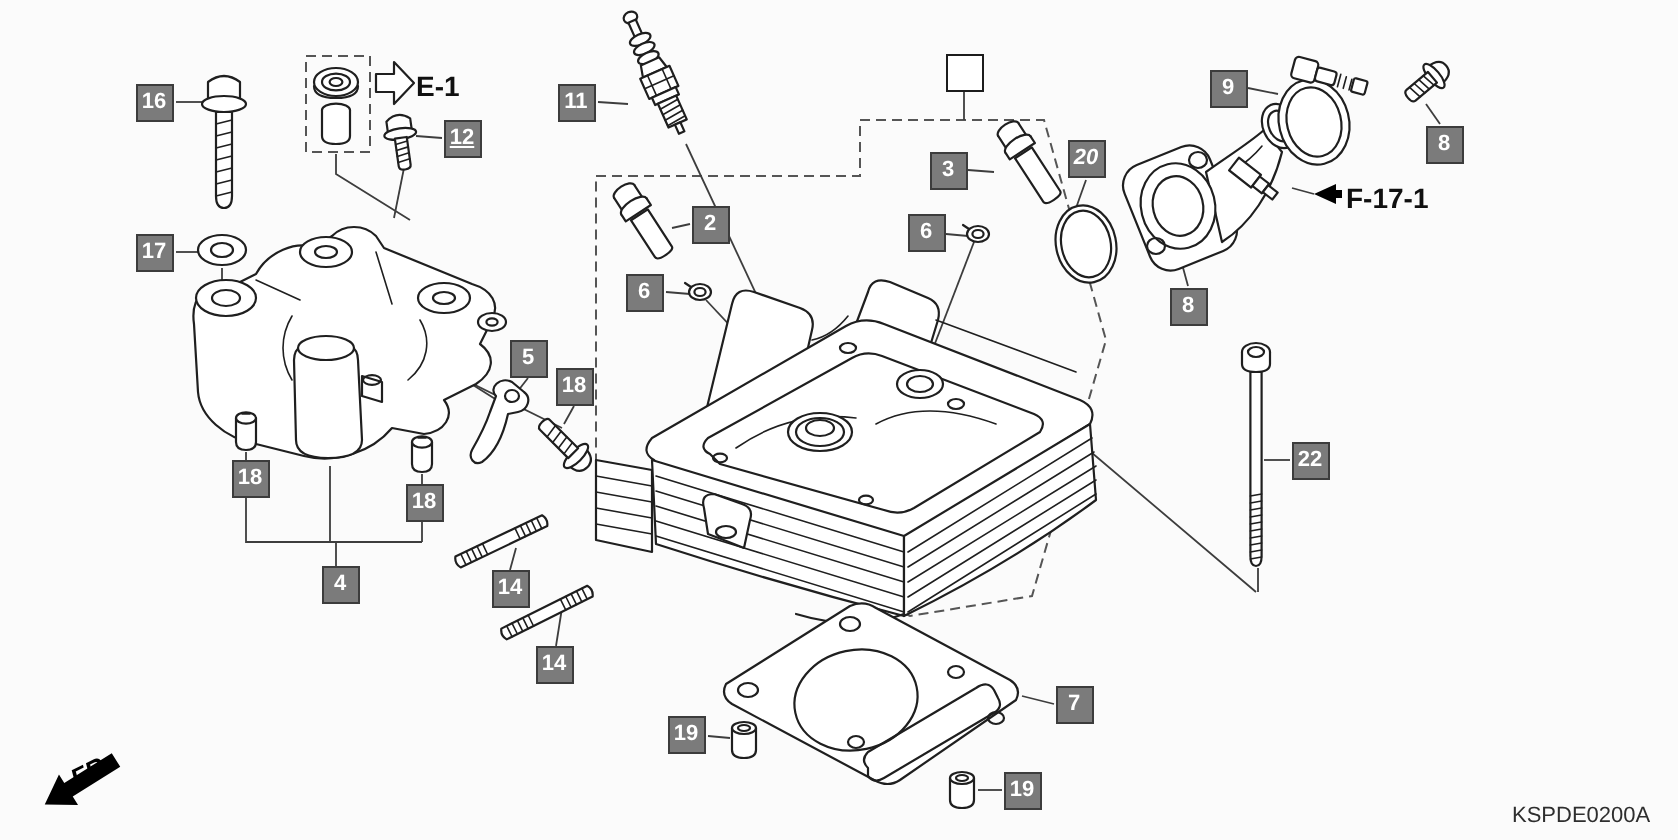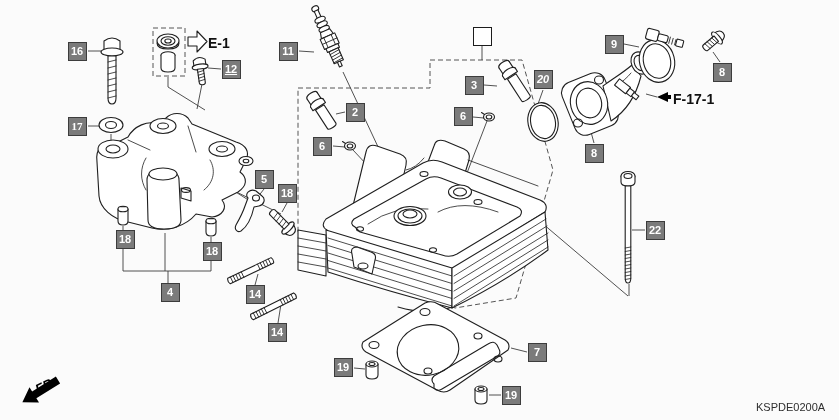--- a/index.html
+++ b/index.html
@@ -299,21 +299,21 @@
   <g transform="translate(58,380) rotate(148)">
     <path d="M0,-4 L28,-4 L28,-9 L42,0 L28,9 L28,4 L0,4 Z" fill="#000" stroke="none"></path>
   </g>
   <text transform="translate(38,394) rotate(-26)" class="frtext">FR.</text>
 
   <text x="756" y="411" class="codetext">KSPDE0200A</text>
 </svg>
 
 <div id="label-layer">
       <div class="plabel" style="left: 67.5px; top: 42px;">16</div>
-      <div class="plabel" style="left: 67.5px; top: 116.5px; font-family: Liberation Serif, serif;">17</div>
+      <div class="plabel" style="left: 67.5px; top: 116.5px;">17</div>
       <div class="plabel" style="left: 221.5px; top: 59.5px; text-decoration: underline;">12</div>
       <div class="plabel" style="left: 278.5px; top: 41.5px;">11</div>
       <div class="plabel" style="left: 345.5px; top: 102.5px;">2</div>
       <div class="plabel" style="left: 312.5px; top: 136.5px;">6</div>
       <div class="plabel" style="left: 464.5px; top: 75.5px;">3</div>
       <div class="plabel" style="left: 453.5px; top: 106.5px;">6</div>
       <div class="plabel" style="left: 533.5px; top: 69.5px; font-style: italic;">20</div>
       <div class="plabel" style="left: 604.5px; top: 34.5px;">9</div>
       <div class="plabel" style="left: 712.5px; top: 62.5px;">8</div>
       <div class="plabel" style="left: 584.5px; top: 143.5px;">8</div>

